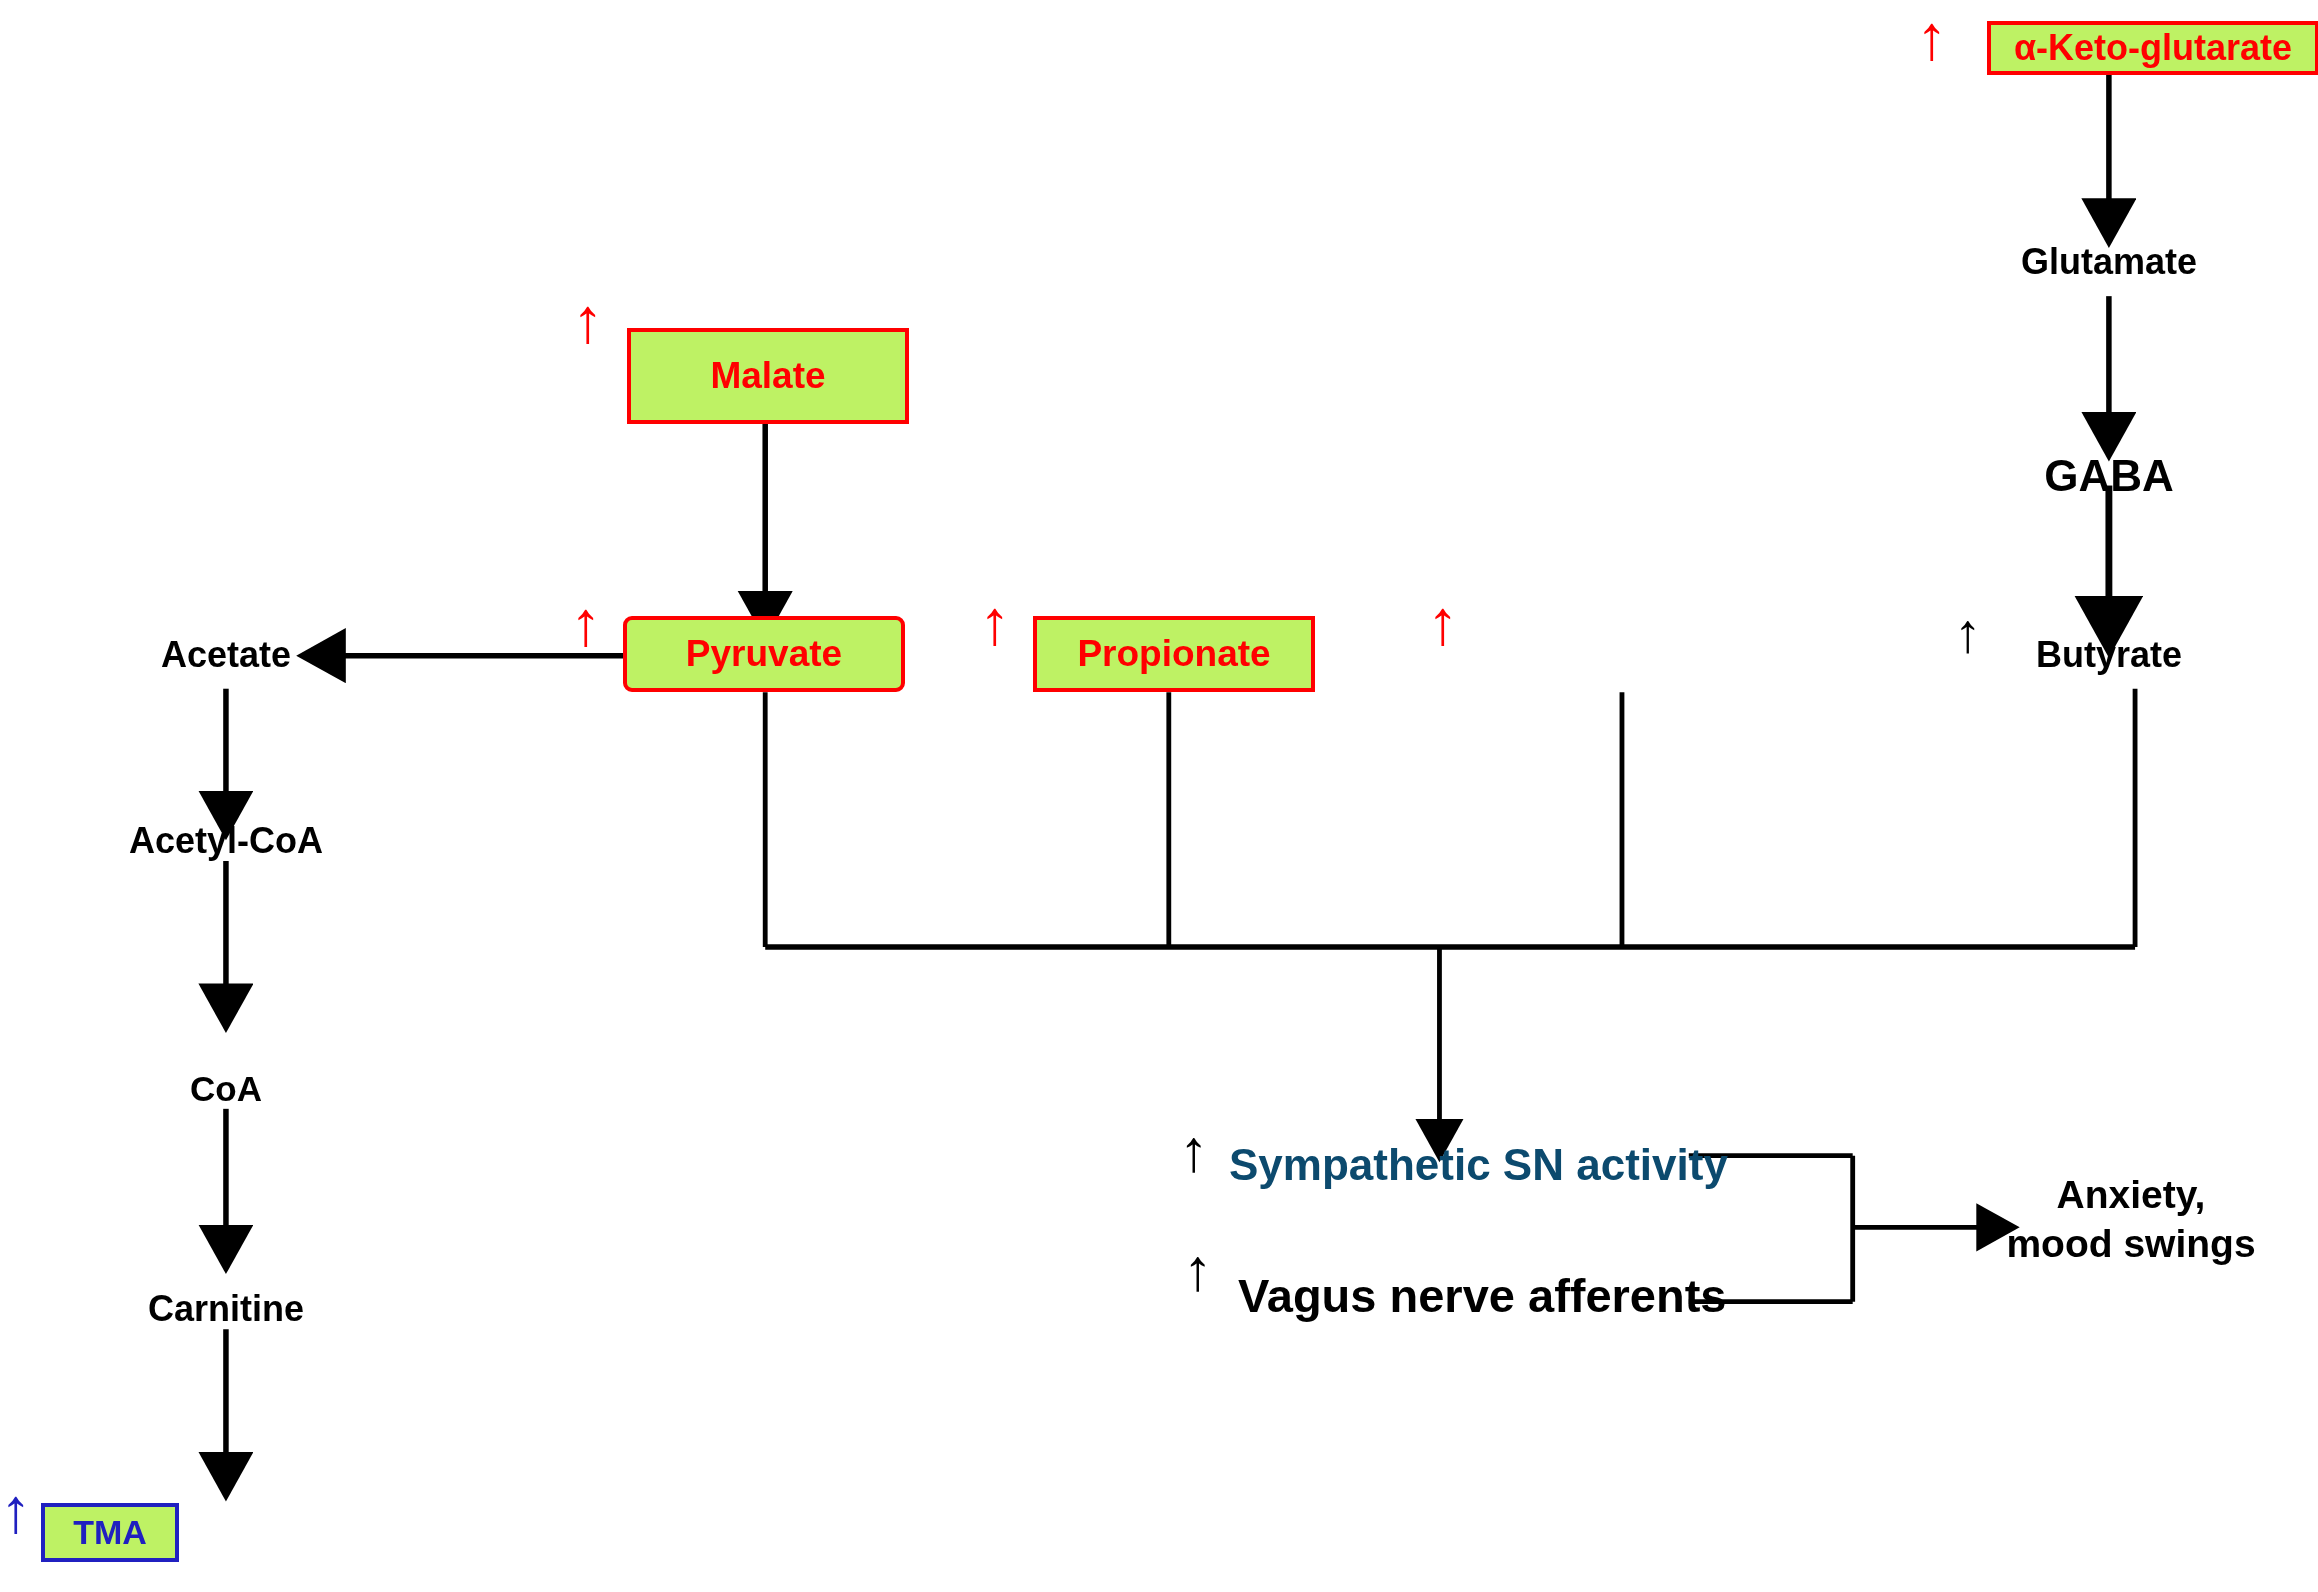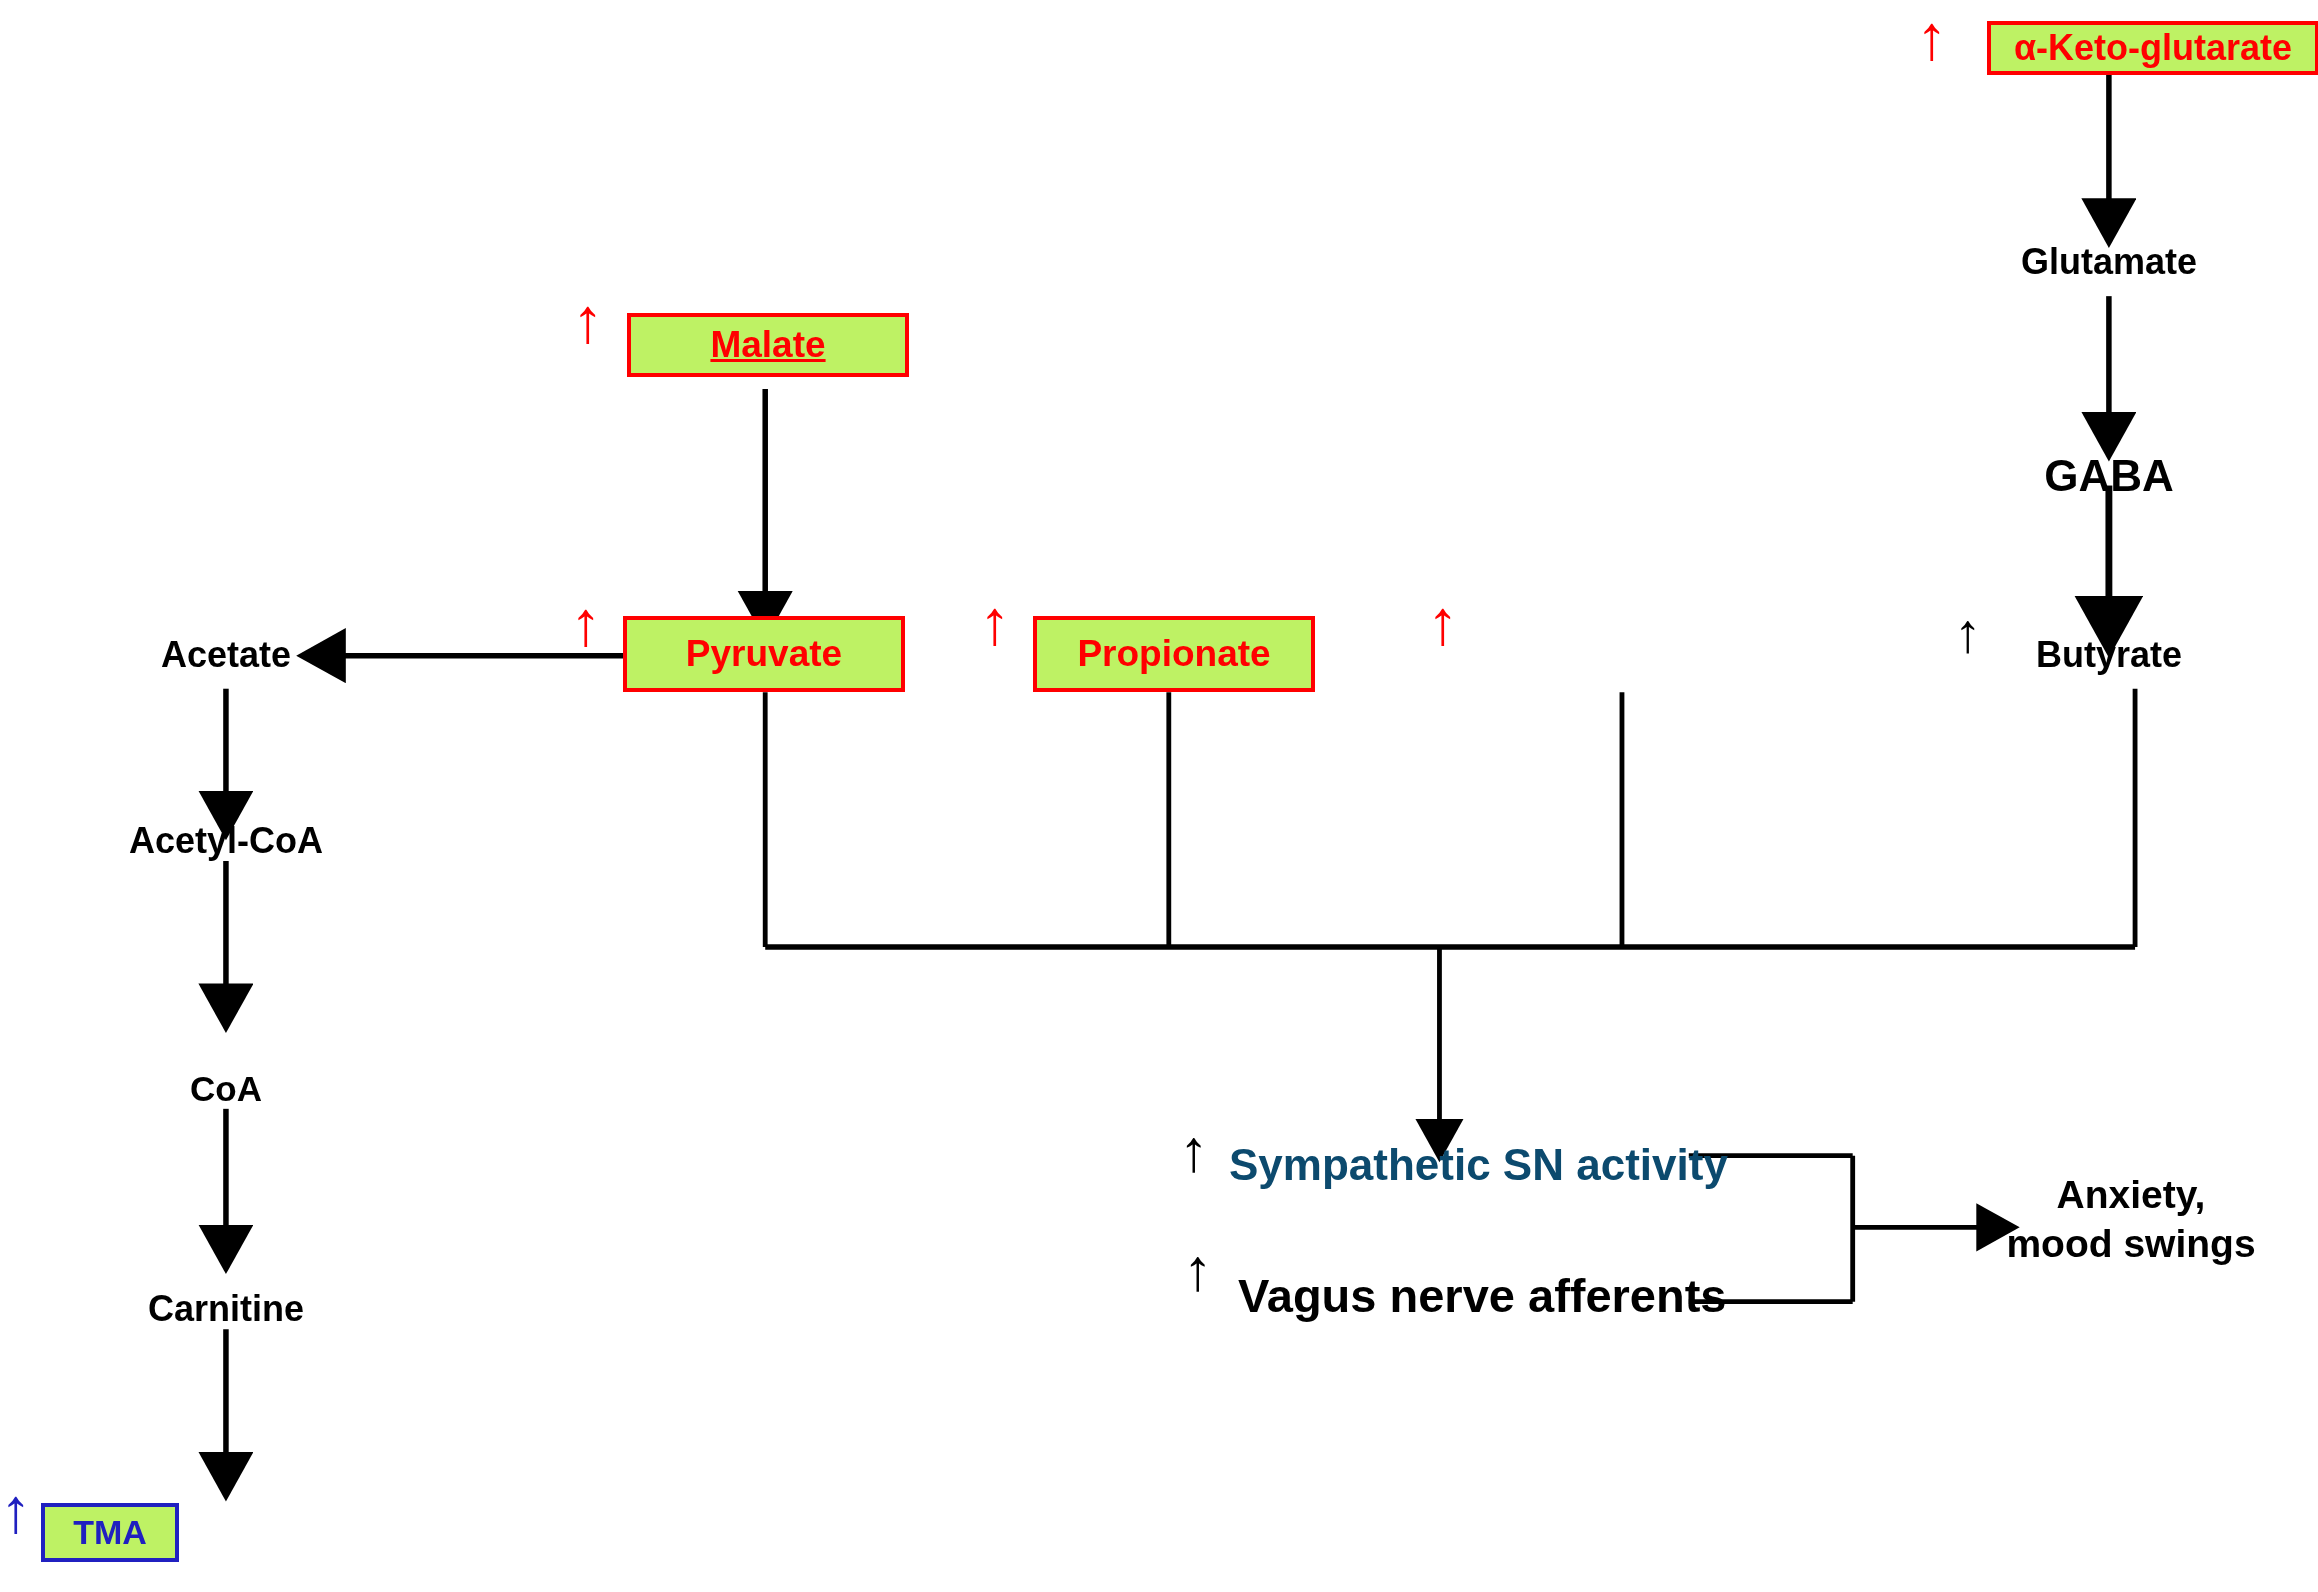--- a/index.html
+++ b/index.html
@@ -109,26 +109,26 @@
   <div class="node" style="left:1916px;top:5.5px;font-size:63px;color:#ff0000;font-weight:normal;">↑</div>
 
   <div class="node ctr plain" style="left:2109px;top:244px;font-size:36px;">Glutamate</div>
 
   <div class="node ctr plain" style="left:2109px;top:454px;font-size:44px;">GABA</div>
 
   <div class="node ctr plain" style="left:2109px;top:637px;font-size:36px;">Butyrate</div>
 
   <div class="node" style="left:1954px;top:606px;font-size:55px;color:#000;font-weight:normal;">↑</div>
 
-  <div class="boxnode box-red" style="left:627px;top:313px;width:282px;height:64px;font-size:37px;text-decoration:underline;">
+  <div class="boxnode box-red" style="left:627px;top:328px;width:282px;height:96px;font-size:37px;">
     <span>Malate</span>
   </div>
   <div class="node" style="left:572px;top:289px;font-size:63px;color:#ff0000;font-weight:normal;">↑</div>
 
-  <div class="boxnode box-red" style="left:623px;top:616px;width:282px;height:76px;font-size:37px;">
+  <div class="boxnode box-red" style="left:623px;top:616px;width:282px;height:76px;font-size:37px;border-radius:9px;">
     <span>Pyruvate</span>
   </div>
   <div class="node" style="left:570px;top:592px;font-size:63px;color:#ff0000;font-weight:normal;">↑</div>
 
   <div class="boxnode box-red" style="left:1033px;top:616px;width:282px;height:76px;font-size:37px;">
     <span>Propionate</span>
   </div>
   <div class="node" style="left:979px;top:591px;font-size:63px;color:#ff0000;font-weight:normal;">↑</div>
 
   <div class="node" style="left:1427px;top:591px;font-size:63px;color:#ff0000;font-weight:normal;">↑</div>

